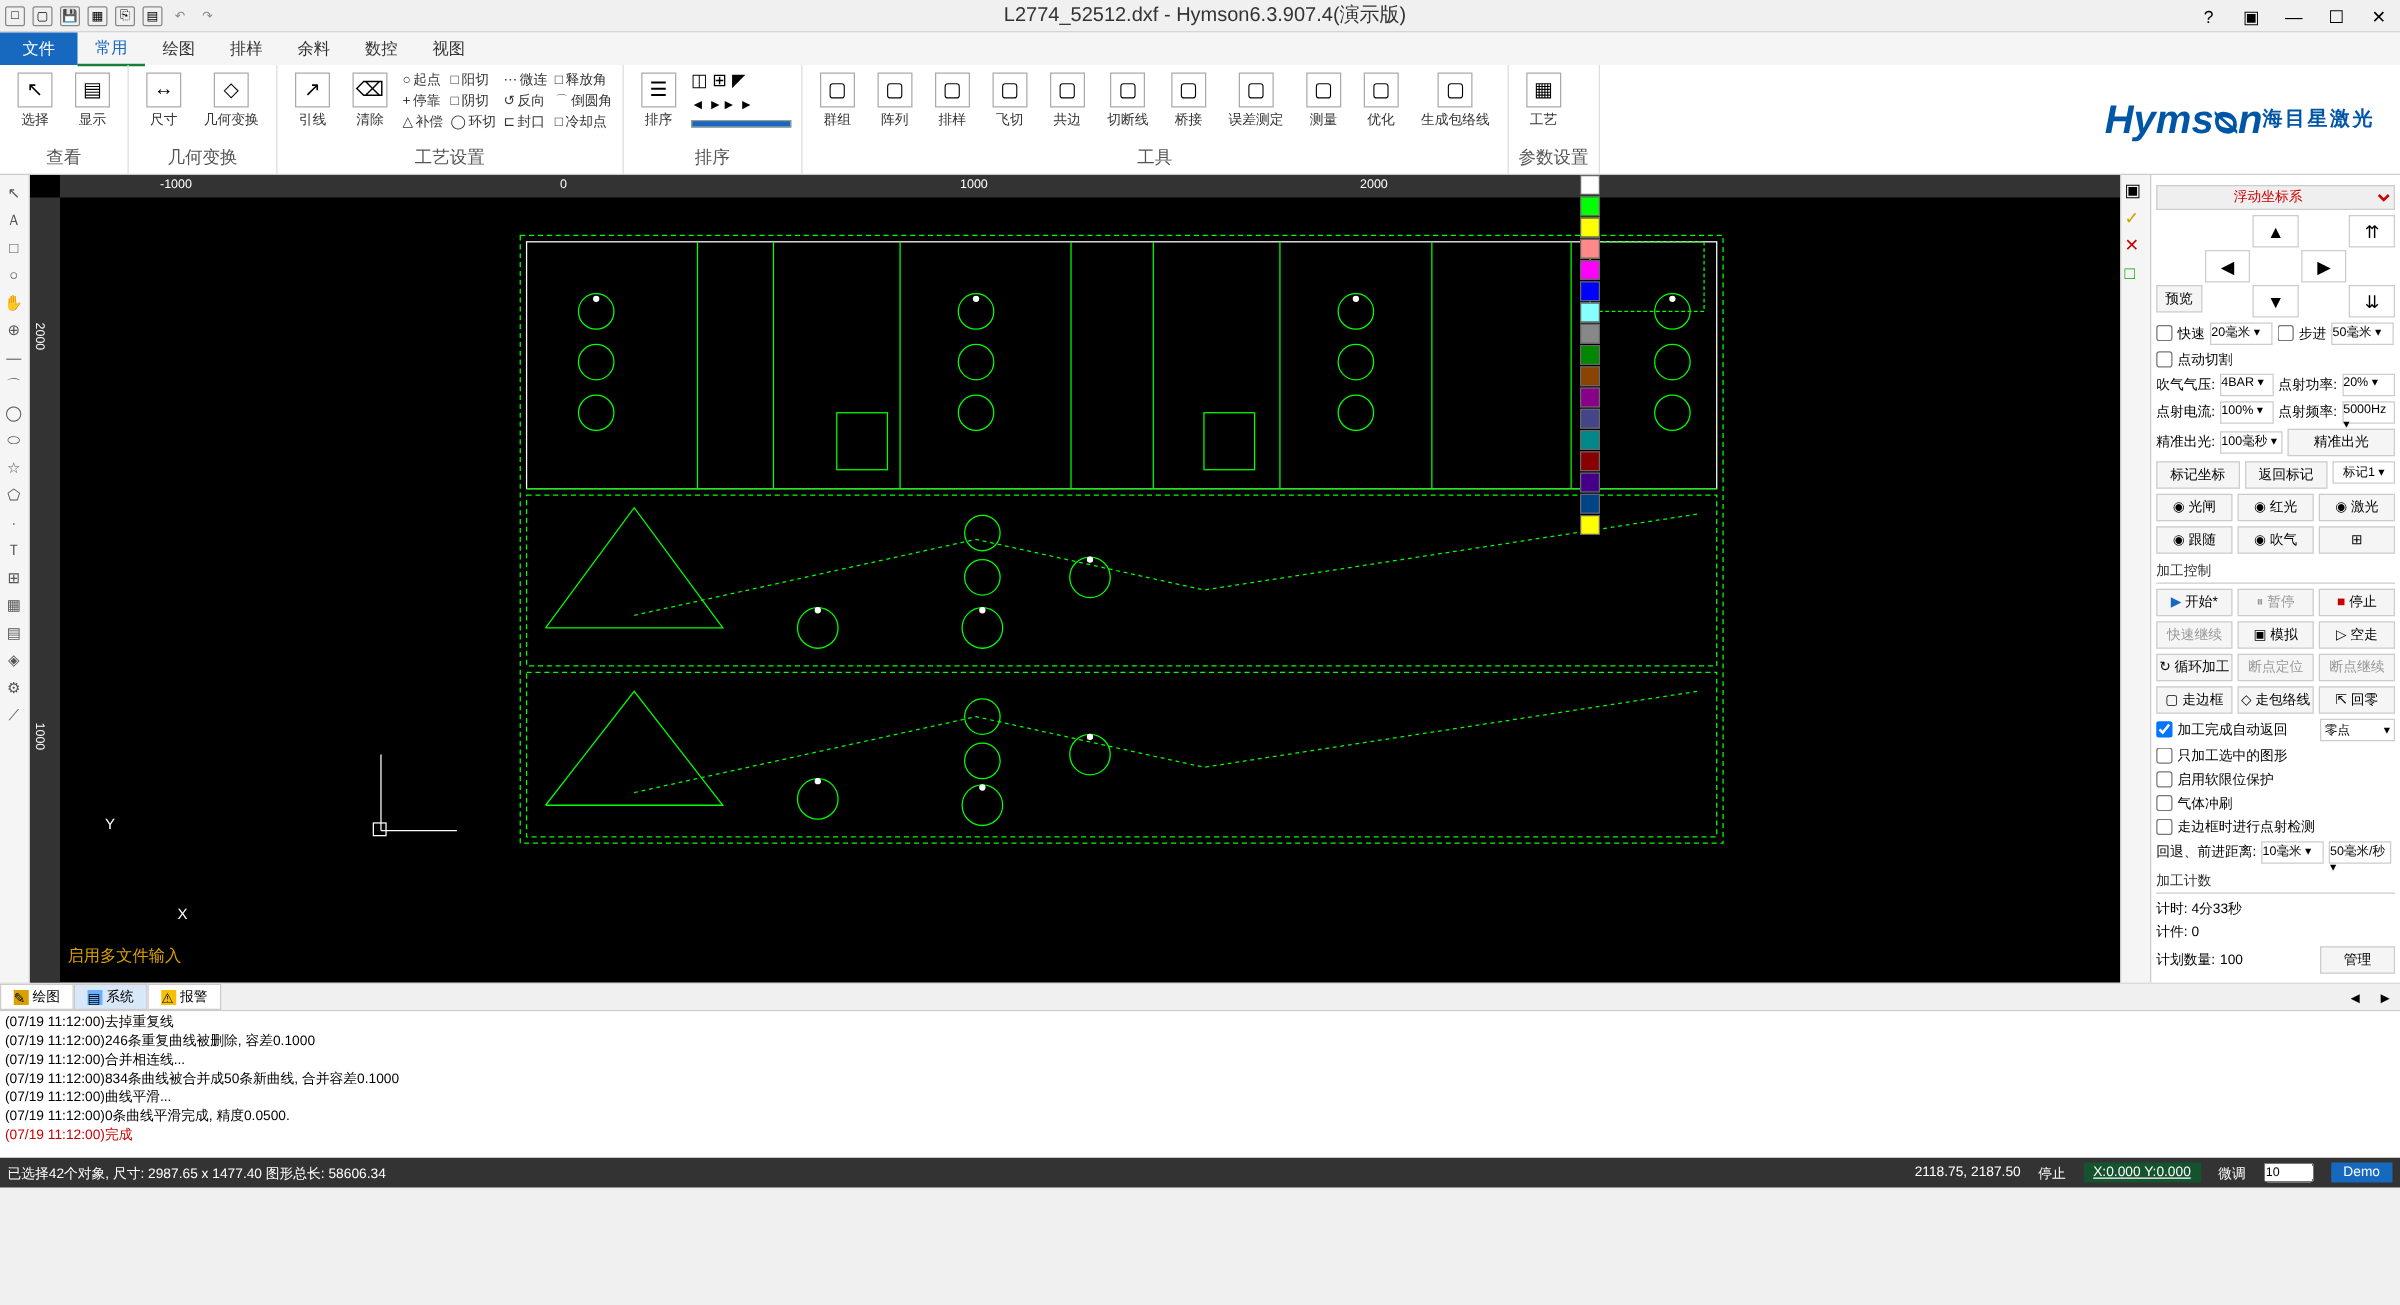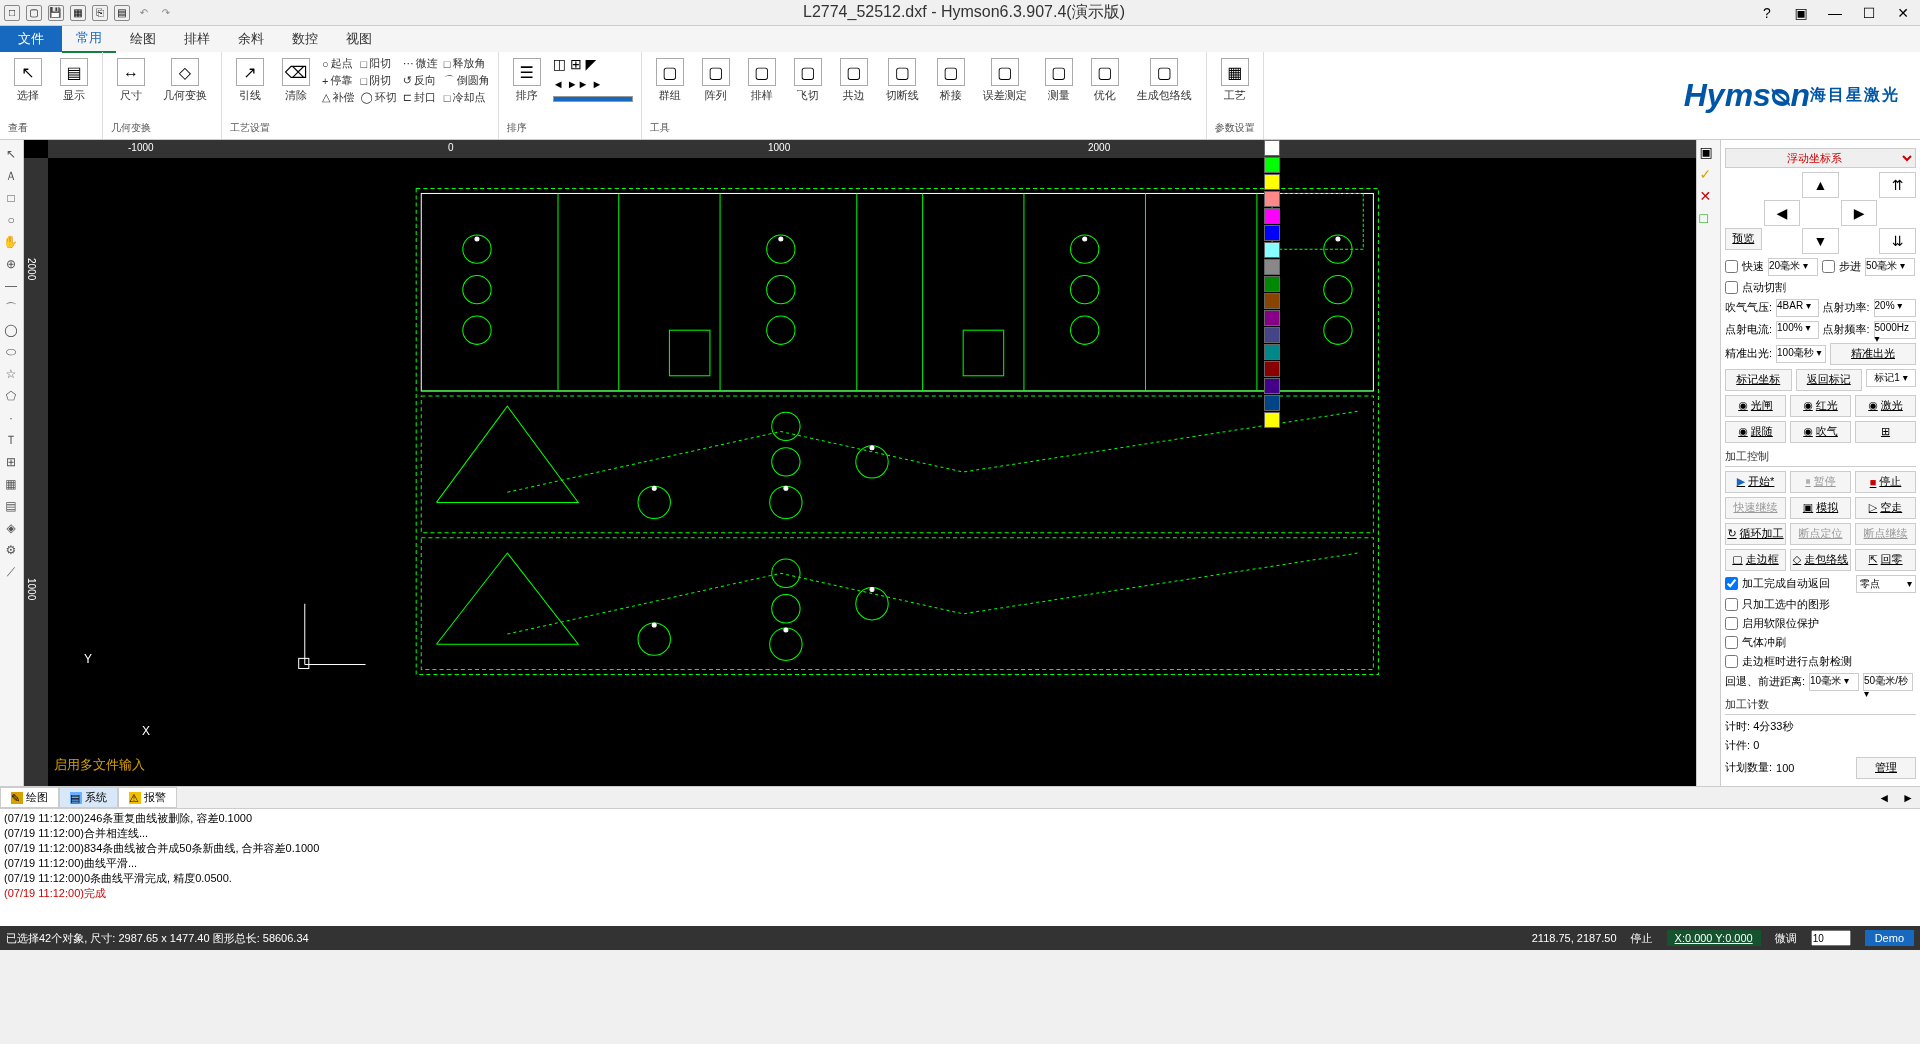--- a/index.html
+++ b/index.html
@@ -16,21 +16,21 @@
 
 .menubar { height: 26px; background: #f5f5f5; display: flex; align-items: center; }
 .file-btn { background: #1769c0; color: #fff; padding: 4px 18px; font-size: 13px; cursor: pointer; }
 .menu-item { padding: 4px 14px; font-size: 13px; cursor: pointer; color: #333; }
 .menu-item.active { color: #1769c0; border-bottom: 2px solid #15803d; }
 
 
 .ribbon { height: 88px; background: #fff; border-bottom: 1px solid #ccc; display: flex; }
 .ribbon-group { border-right: 1px solid #ddd; padding: 4px 8px; display: flex; flex-direction: column; justify-content: space-between; }
 .ribbon-top { display: flex; gap: 6px; flex: 1; align-items: flex-start; }
-.ribbon-label { text-align: left; font-size: 10px; color: #555; padding-top: 2px; }
+.ribbon-label { text-align: center; font-size: 14px; color: #555; padding-top: 2px; }
 .ribbon-big-btn { display: flex; flex-direction: column; align-items: center; gap: 2px; padding: 2px 6px; cursor: pointer; }
 .ribbon-big-btn .ico { width: 28px; height: 28px; border: 1px solid #aaa; display: flex; align-items: center; justify-content: center; font-size: 16px; }
 .ribbon-big-btn .lbl { font-size: 11px; color: #333; }
 .ribbon-small-col { display: flex; flex-direction: column; gap: 2px; font-size: 11px; color: #333; }
 .ribbon-small { display: flex; align-items: center; gap: 2px; cursor: pointer; white-space: nowrap; }
 .hymson-logo { margin-left: auto; padding: 8px 20px; display: flex; align-items: center; justify-content: center; }
 .hymson-txt { font-size: 32px; font-weight: bold; font-style: italic; color: #0056a6; }
 .hymson-cn { font-size: 16px; font-weight: bold; color: #0056a6; letter-spacing: 2px; }
 
 
@@ -54,21 +54,21 @@
 
 .right-panel { width: 200px; background: #fff; border-left: 1px solid #ccc; padding: 4px; display: flex; flex-direction: column; gap: 4px; font-size: 11px; overflow-y: auto; justify-content: center; }
 .dropdown-full { width: 100%; height: 20px; font-size: 11px; color: #c00; text-align: center; border: 1px solid #ccc; }
 .arrow-grid { display: grid; grid-template-columns: repeat(5, 1fr); gap: 2px; }
 .arrow-btn { height: 26px; border: 1px solid #ccc; display: flex; align-items: center; justify-content: center; font-size: 14px; cursor: pointer; background: #fff; }
 .arrow-btn.nb { border: none; background: transparent; }
 .row-flex { display: flex; align-items: center; gap: 4px; }
 .row-flex label { white-space: nowrap; }
 .mini-input { width: 50px; height: 18px; font-size: 10px; border: 1px solid #ccc; }
 .mini-input-wide { width: 60px; height: 18px; font-size: 10px; border: 1px solid #ccc; }
-.panel-btn { height: 22px; border: 1px solid #ccc; background: #f5f5f5; display: flex; align-items: center; justify-content: center; cursor: pointer; gap: 3px; text-decoration: underline; }
+.panel-btn { height: 22px; border: 1px solid #ccc; background: #f5f5f5; display: flex; align-items: center; justify-content: center; cursor: pointer; gap: 3px; }
 .panel-btn.wide { flex: 1; }
 .section-title { font-size: 11px; color: #333; border-bottom: 1px solid #ccc; padding: 2px 0; }
 .btn-row { display: flex; gap: 4px; }
 .btn-row .panel-btn { flex: 1; }
 .checkbox-row { display: flex; align-items: center; gap: 4px; }
 
 
 .color-strip { position: absolute; left: 1264px; top: 140px; width: 18px; display: flex; flex-direction: column; gap: 1px; }
 .color-sw { width: 16px; height: 16px; border: 1px solid #666; cursor: pointer; }
 
@@ -554,20 +554,21 @@
       </div>
     <div class="btab">
         <span class="btab-ico" style="background:#f5c000;">⚠</span>
         <span>报警</span>
       </div>
     <span style="flex:1"></span>
       <span style="padding:0 6px;cursor:pointer;">◄</span>
       <span style="padding:0 6px;cursor:pointer;">►</span>
   </div>
   <div class="log-area" id="log-area">
+      <div class="log-line">(07/19 11:12:00)去掉重复线</div>
       <div class="log-line">(07/19 11:12:00)246条重复曲线被删除, 容差0.1000</div>
       <div class="log-line">(07/19 11:12:00)合并相连线...</div>
       <div class="log-line">(07/19 11:12:00)834条曲线被合并成50条新曲线, 合并容差0.1000</div>
       <div class="log-line">(07/19 11:12:00)曲线平滑...</div>
       <div class="log-line">(07/19 11:12:00)0条曲线平滑完成, 精度0.0500.</div>
       <div class="log-line log-done">(07/19 11:12:00)完成</div>
     </div>
 </div>
 
 <div class="statusbar">

